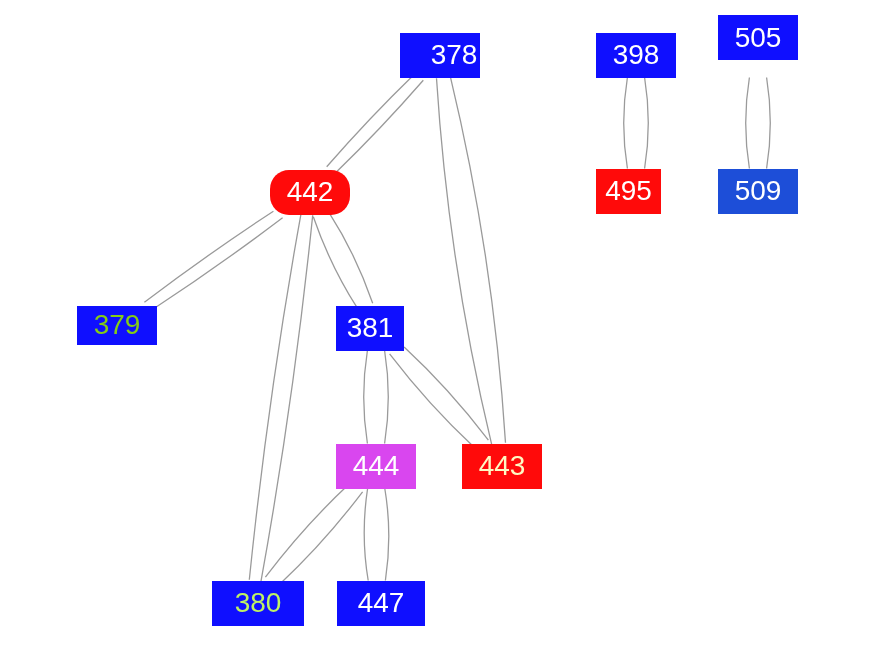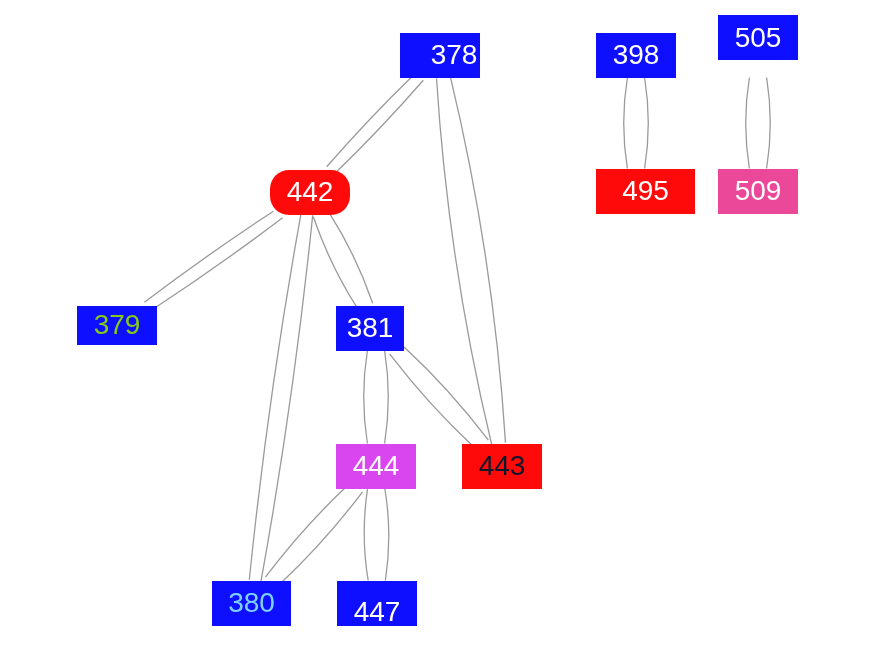--- a/index.html
+++ b/index.html
@@ -82,35 +82,35 @@
       </div>
       <div class="node" style="left: 77px; top: 305.5px; width: 80px; height: 39px; background: rgb(15, 15, 255); color: #84cc16;">
         <span>379</span>
       </div>
       <div class="node" style="left: 336px; top: 305.5px; width: 68px; height: 45px; background: rgb(15, 15, 255); color: rgb(255, 255, 255);">
         <span>381</span>
       </div>
       <div class="node" style="left: 336px; top: 443.5px; width: 80px; height: 45px; background: #d946ef; color: rgb(255, 255, 255);">
         <span>444</span>
       </div>
-      <div class="node" style="left: 462px; top: 443.5px; width: 80px; height: 45px; background: rgb(255, 10, 10); color: #0f172a;">
+      <div class="node" style="left: 462px; top: 443.5px; width: 80px; height: 45px; background: rgb(255, 10, 10); color: #fef9c3;">
         <span>443</span>
       </div>
-      <div class="node" style="left: 212px; top: 580.5px; width: 79px; height: 45px; background: rgb(15, 15, 255); color: #7dd3fc;">
+      <div class="node" style="left: 212px; top: 580.5px; width: 92px; height: 45px; background: rgb(15, 15, 255); color: #bef264;">
         <span>380</span>
       </div>
-      <div class="node" style="left: 337px; top: 580.5px; width: 80px; height: 45px; background: rgb(15, 15, 255); color: rgb(255, 255, 255); align-items: flex-end;">
+      <div class="node" style="left: 337px; top: 580.5px; width: 88px; height: 45px; background: rgb(15, 15, 255); color: rgb(255, 255, 255);">
         <span>447</span>
       </div>
       <div class="node" style="left: 596px; top: 32.5px; width: 80px; height: 45px; background: rgb(15, 15, 255); color: rgb(255, 255, 255);">
         <span>398</span>
       </div>
-      <div class="node" style="left: 596px; top: 168.5px; width: 99px; height: 45px; background: rgb(255, 10, 10); color: rgb(255, 255, 255);">
+      <div class="node" style="left: 596px; top: 168.5px; width: 65px; height: 45px; background: rgb(255, 10, 10); color: rgb(255, 255, 255);">
         <span>495</span>
       </div>
       <div class="node" style="left: 718px; top: 15px; width: 80px; height: 45px; background: rgb(15, 15, 255); color: rgb(255, 255, 255);">
         <span>505</span>
       </div>
-      <div class="node" style="left: 718px; top: 168.5px; width: 80px; height: 45px; background: #ec4899; color: rgb(255, 255, 255);">
+      <div class="node" style="left: 718px; top: 168.5px; width: 80px; height: 45px; background: #1d4ed8; color: rgb(255, 255, 255);">
         <span>509</span>
       </div>
     </div>
 </div>
 
 </body></html>

